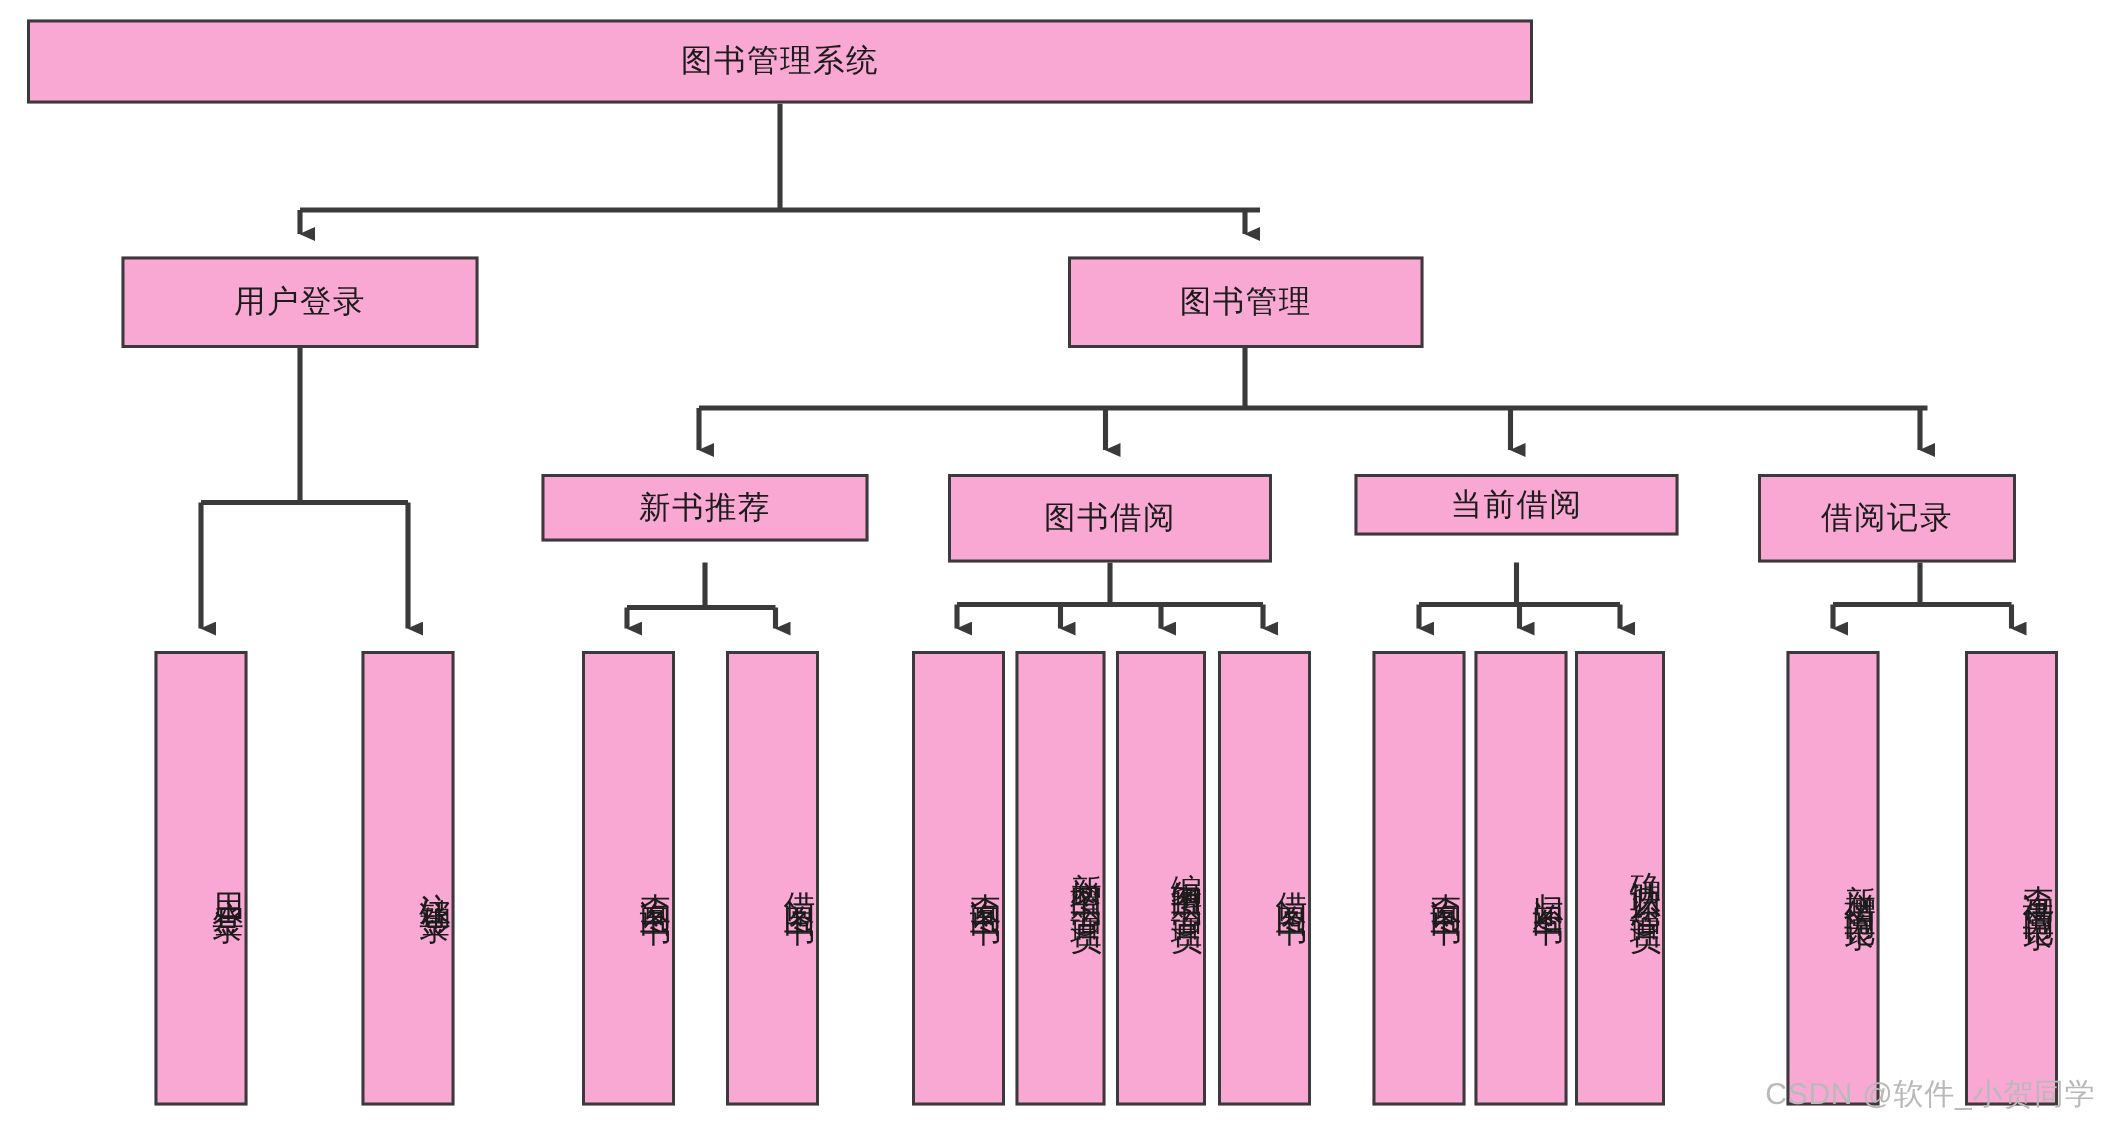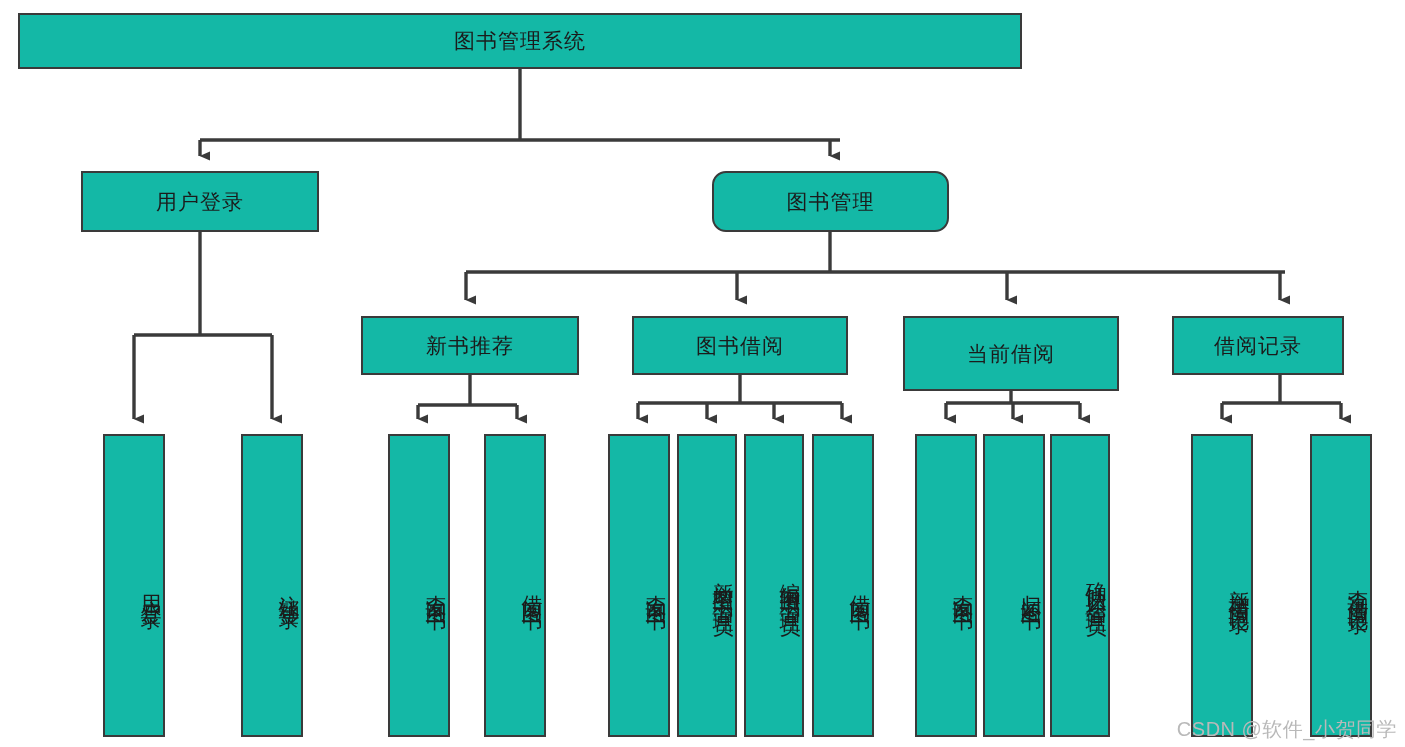--- a/index.html
+++ b/index.html
@@ -24,21 +24,21 @@
     top: 0;
     left: 0;
     width: 1405px;
     height: 747px;
     display: block;
   }
   .node-box {
     position: absolute;
     box-sizing: border-box;
     border: 2px solid #3a3a3a;
-    background: #14b8a6;
+    background: #f9a8d4;
     display: flex;
     align-items: center;
     justify-content: center;
     color: #1b1b1b;
   }
   .node-h {
     font-size: 21px;
     letter-spacing: 1px;
     line-height: 1.2;
     white-space: nowrap;
@@ -125,31 +125,31 @@
     </g>
   </svg>
 
   <div class="node-box node-h" style="left:18px; top:13px; width:1004px; height:56px;">
     <span>图书管理系统</span>
   </div>
 
   <div class="node-box node-h" style="left:81px; top:171px; width:238px; height:61px;">
     <span>用户登录</span>
   </div>
-  <div class="node-box node-h" style="left:712px; top:171px; width:237px; height:61px;border-radius:14px;">
+  <div class="node-box node-h" style="left:712px; top:171px; width:237px; height:61px;">
     <span>图书管理</span>
   </div>
 
-  <div class="node-box node-h" style="left:361px; top:316px; width:218px; height:59px;">
+  <div class="node-box node-h" style="left:361px; top:316px; width:218px; height:45px;">
     <span>新书推荐</span>
   </div>
   <div class="node-box node-h" style="left:632px; top:316px; width:216px; height:59px;">
     <span>图书借阅</span>
   </div>
-  <div class="node-box node-h" style="left:903px; top:316px; width:216px; height:75px;">
+  <div class="node-box node-h" style="left:903px; top:316px; width:216px; height:41px;">
     <span>当前借阅</span>
   </div>
   <div class="node-box node-h" style="left:1172px; top:316px; width:172px; height:59px;">
     <span>借阅记录</span>
   </div>
 
   <div class="node-box node-v" style="left:103px; top:434px; width:62px; height:303px;">
     <span class="vlabel">用户登录</span>
   </div>
   <div class="node-box node-v" style="left:241px; top:434px; width:62px; height:303px;">

